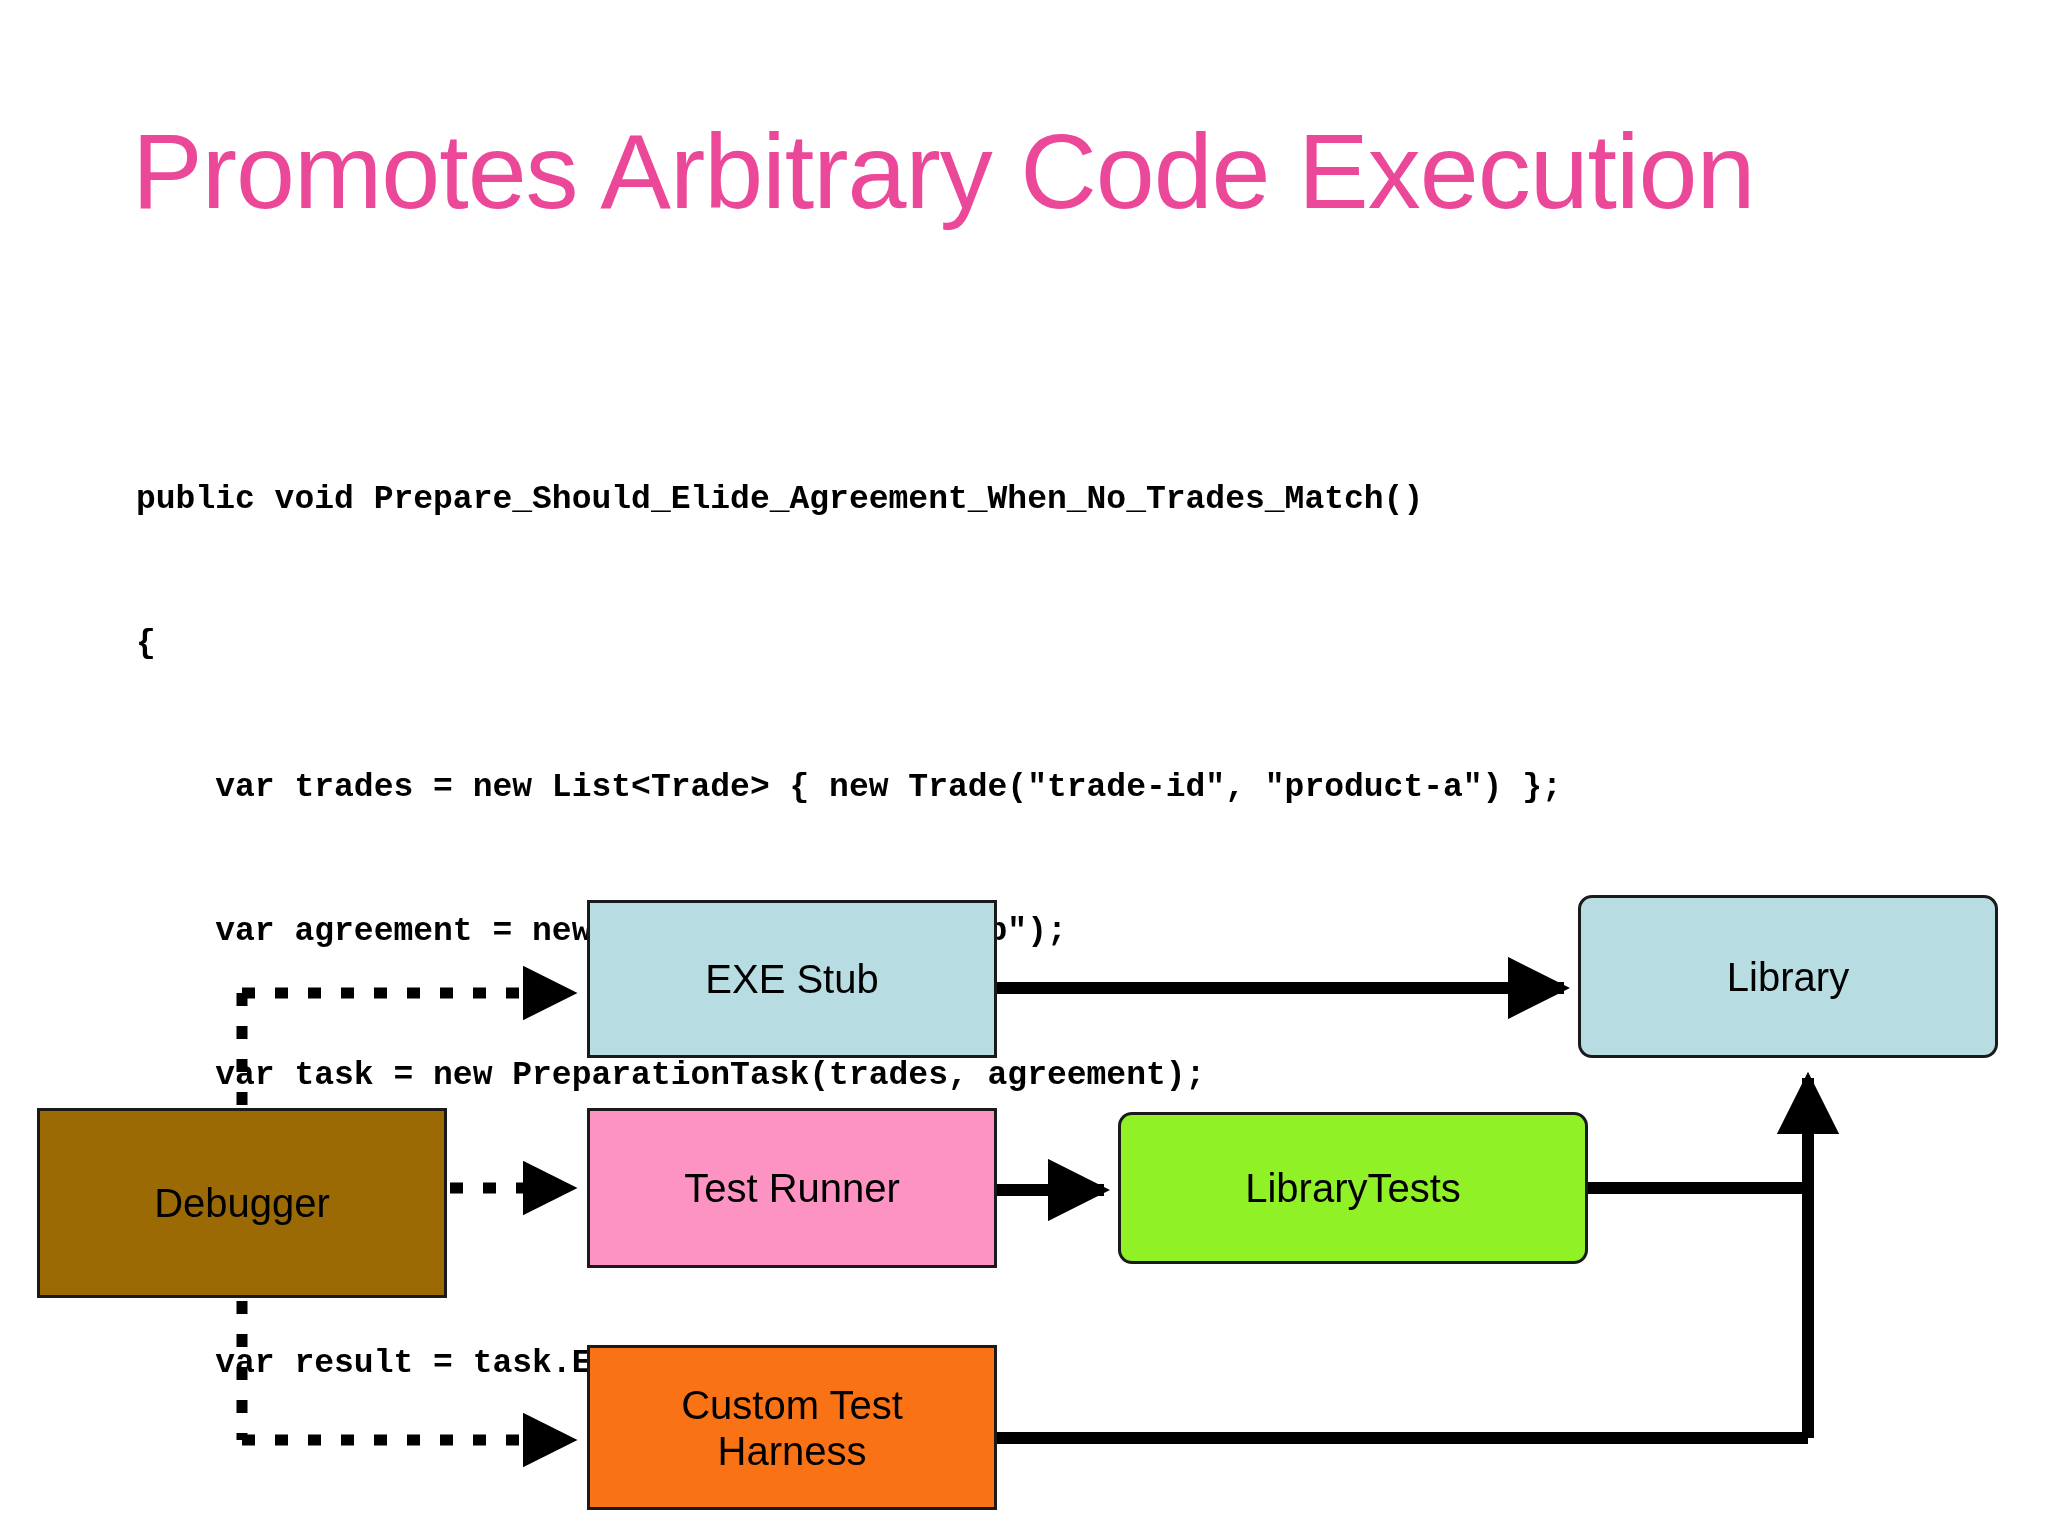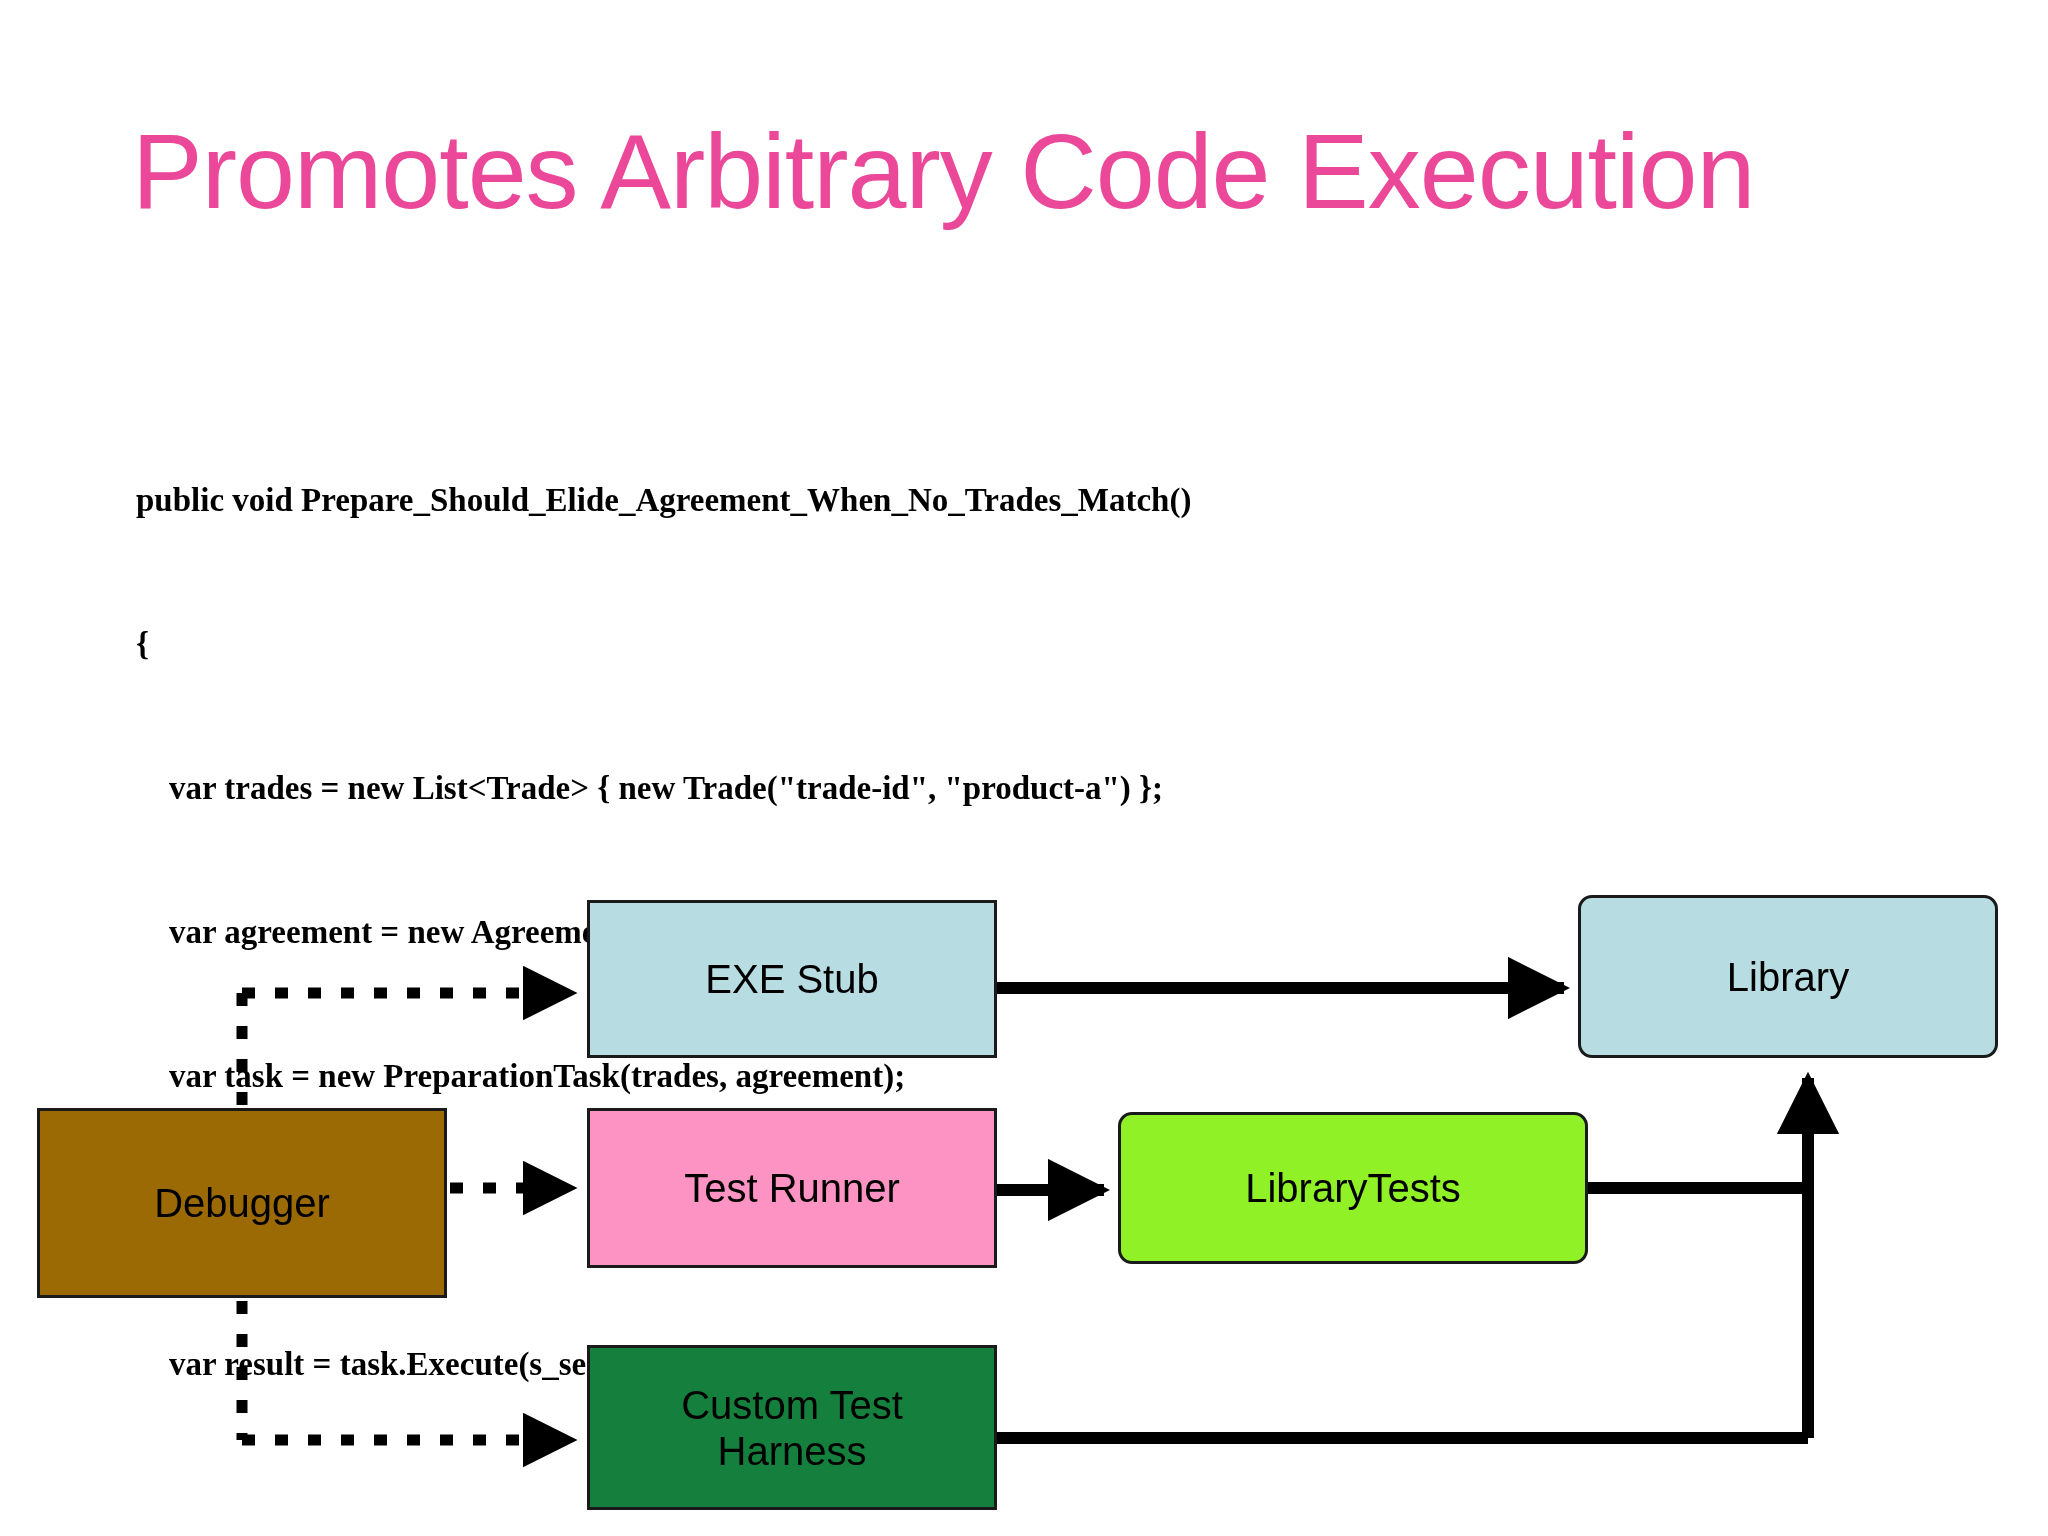--- a/index.html
+++ b/index.html
@@ -39,21 +39,20 @@
     font-family: "Liberation Mono", "DejaVu Sans Mono", monospace;
     font-size: 33px;
     font-weight: bold;
     line-height: 48px;
     white-space: pre;
     color: #000000;
   }
   #code-block .code-line {
     white-space: pre;
     height: 48px;
-    font-family: Liberation Serif, serif;
   }
 
   
   #diagram {
     position: absolute;
     left: 0;
     top: 0;
     width: 2048px;
     height: 1536px;
   }
@@ -88,21 +87,21 @@
   #node-test-runner {
     left: 587px; top: 1108px; width: 410px; height: 160px;
     background: #fd93c3;
   }
   #node-library-tests {
     left: 1118px; top: 1112px; width: 470px; height: 152px;
     background: #90f226;
   }
   #node-custom-test-harness {
     left: 587px; top: 1345px; width: 410px; height: 165px;
-    background: #15803d;
+    background: #f97316;
     flex-direction: column;
   }
   #node-custom-test-harness span { display: block; }
 
   .svg-layer {
     position: absolute;
     left: 0; top: 0;
     width: 2048px;
     height: 1536px;
     pointer-events: none;

